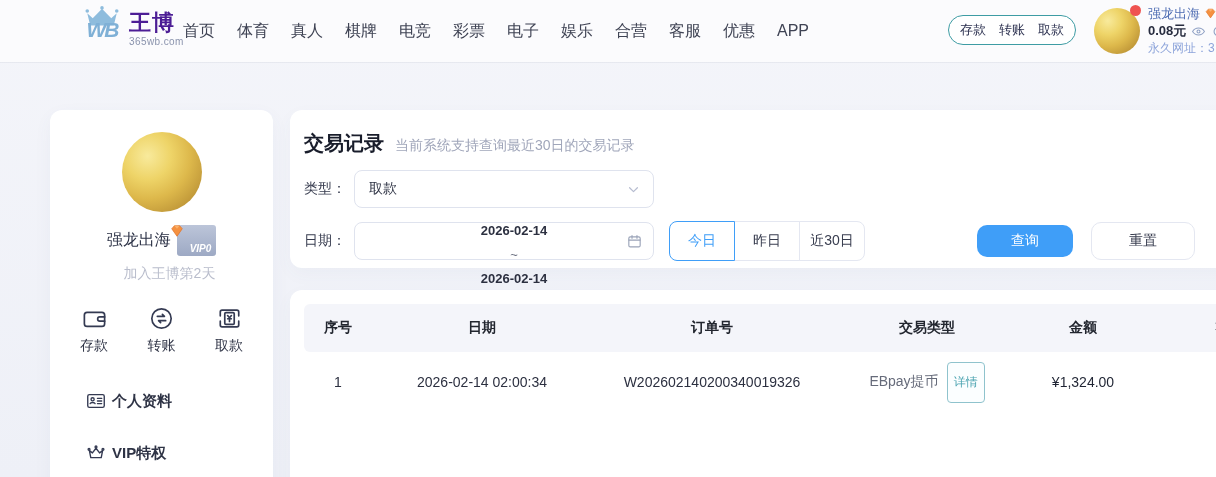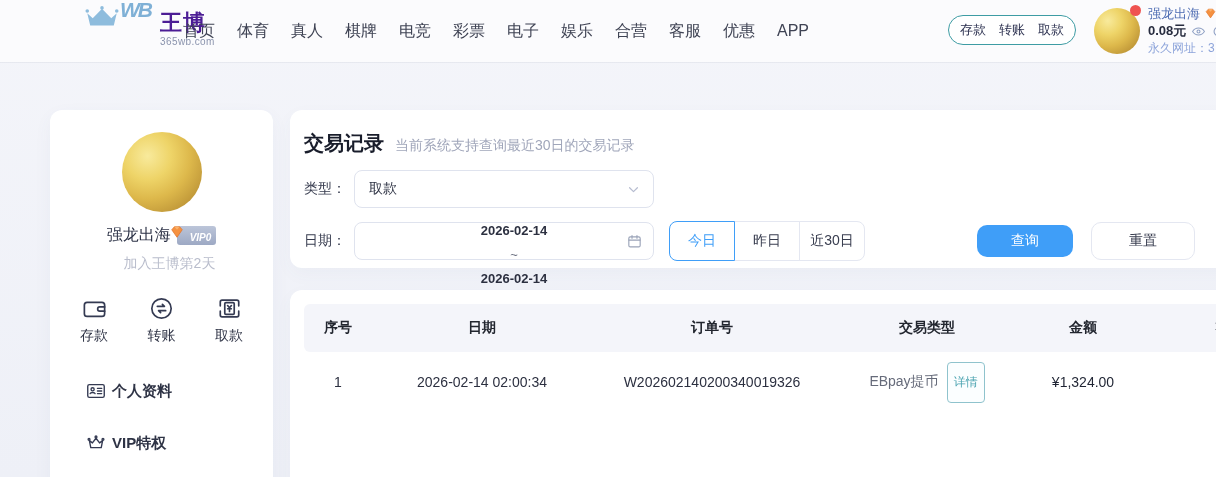--- a/index.html
+++ b/index.html
@@ -2,21 +2,21 @@
 <html><head>
 <meta charset="utf-8">
 <style>
   html,body{margin:0;padding:0;}
   body{font-family:"Liberation Sans","DejaVu Sans",sans-serif;background:#e9ebf2;}
   .page{position:relative;width:1216px;height:477px;overflow:hidden;background:linear-gradient(180deg,#f4f5fa 0%,#eef0f7 100%);}
 
   
   .topbar{position:absolute;top:0;left:0;width:100%;height:62px;background:#fbfbfd;box-shadow:0 1px 0 rgba(70,80,120,.07);z-index:5;}
   .logo{position:absolute;left:84px;top:6px;display:flex;align-items:flex-start;gap:9px;cursor:pointer;}
-  .logo-mark{display:flex;flex-direction:row;line-height:1;}
+  .logo-mark{display:flex;flex-direction:column;align-items:center;line-height:1;}
   .logo-wb{font-weight:bold;font-style:italic;font-size:21px;color:#7fb0d6;letter-spacing:-2px;margin-top:-7px;}
   .logo-text{display:flex;flex-direction:column;margin-top:5px;}
   .logo-cn{font-size:22px;font-weight:bold;color:#4c1d95;line-height:1.05;letter-spacing:1px;}
   .logo-domain{font-size:10px;color:#8a93ad;letter-spacing:.4px;margin-top:2px;}
   .nav{position:absolute;left:183px;top:0;height:62px;display:flex;align-items:center;gap:22px;}
   .nav a{font-size:16px;color:#3f4354;text-decoration:none;white-space:nowrap;cursor:pointer;}
   .wallet-pill{position:absolute;left:948px;top:15px;width:128px;height:30px;border:1px solid #3e9ca4;border-radius:16px;display:flex;align-items:center;justify-content:center;gap:13px;background:#fff;box-sizing:border-box;}
   .wallet-pill span{font-size:13px;color:#2c3150;cursor:pointer;}
   .top-avatar{position:absolute;left:1094px;top:8px;width:46px;height:46px;border-radius:50%;
     background:radial-gradient(circle at 30% 28%,#f8ea9c 0%,#eed468 30%,#ddb84b 55%,#c29a3a 78%,#a9852f 100%);cursor:pointer;}
@@ -25,21 +25,21 @@
   .tu-name{font-size:13px;color:#4f6db3;display:flex;align-items:center;gap:3px;height:17px;}
   .tu-balance{font-size:13px;font-weight:bold;color:#272c3f;display:flex;align-items:center;gap:5px;height:18px;}
   .tu-url{font-size:12px;color:#8da4da;height:17px;line-height:17px;}
 
   
   .side-card{position:absolute;left:50px;top:110px;width:223px;height:400px;background:#fff;border-radius:12px;box-shadow:0 6px 18px rgba(80,90,140,.05);}
   .side-avatar{width:80px;height:80px;border-radius:50%;margin:22px auto 0;
     background:radial-gradient(circle at 32% 30%,#f8ea9c 0%,#eed468 30%,#ddb84b 55%,#c29a3a 78%,#a9852f 100%);}
   .side-name-row{display:flex;justify-content:center;align-items:center;gap:6px;margin-top:13px;}
   .side-name{font-size:16px;color:#2b3145;}
-  .vip-pill{position:relative;display:inline-flex;align-items:center;height:15px;background:linear-gradient(180deg,#bcc5d9,#9da9c4);border-radius:3px;padding:4px 5px 0 13px;color:#fff;font-size:10px;font-weight:bold;font-style:italic;}
+  .vip-pill{position:relative;display:inline-flex;align-items:center;height:15px;background:linear-gradient(180deg,#bcc5d9,#9da9c4);border-radius:3px;padding:16px 5px 0 13px;color:#fff;font-size:10px;font-weight:bold;font-style:italic;}
   .vip-gem{position:absolute;left:-9px;top:-3px;}
   .side-join{font-size:14px;color:#b9bdcc;text-align:center;margin-top:9px;padding-left:16px;}
   .quick-actions{display:flex;justify-content:space-between;padding:0 30px;margin-top:22px;}
   .qa{display:flex;flex-direction:column;align-items:center;gap:5px;cursor:pointer;}
   .qa-label{font-size:14px;color:#2e3345;}
   .side-menu{margin-top:20px;}
   .menu-item{display:flex;align-items:center;gap:5px;padding:15px 0 15px 35px;cursor:pointer;font-weight:bold;}
   .menu-label{font-size:15px;color:#2e3345;}
 
   

